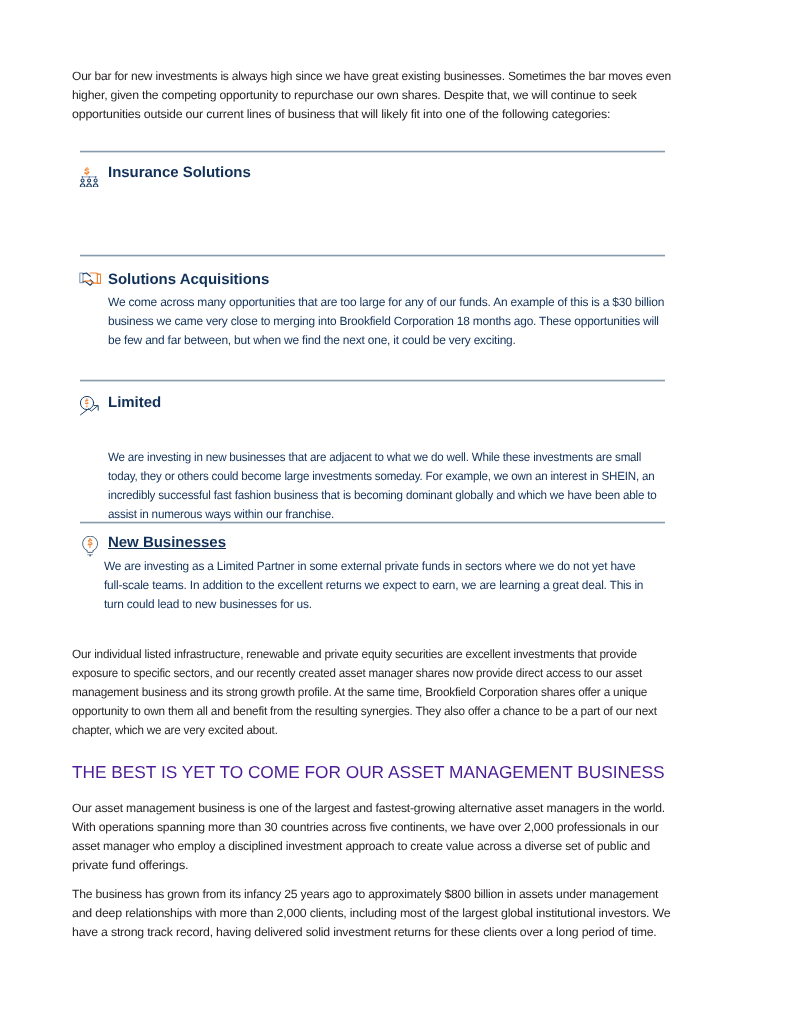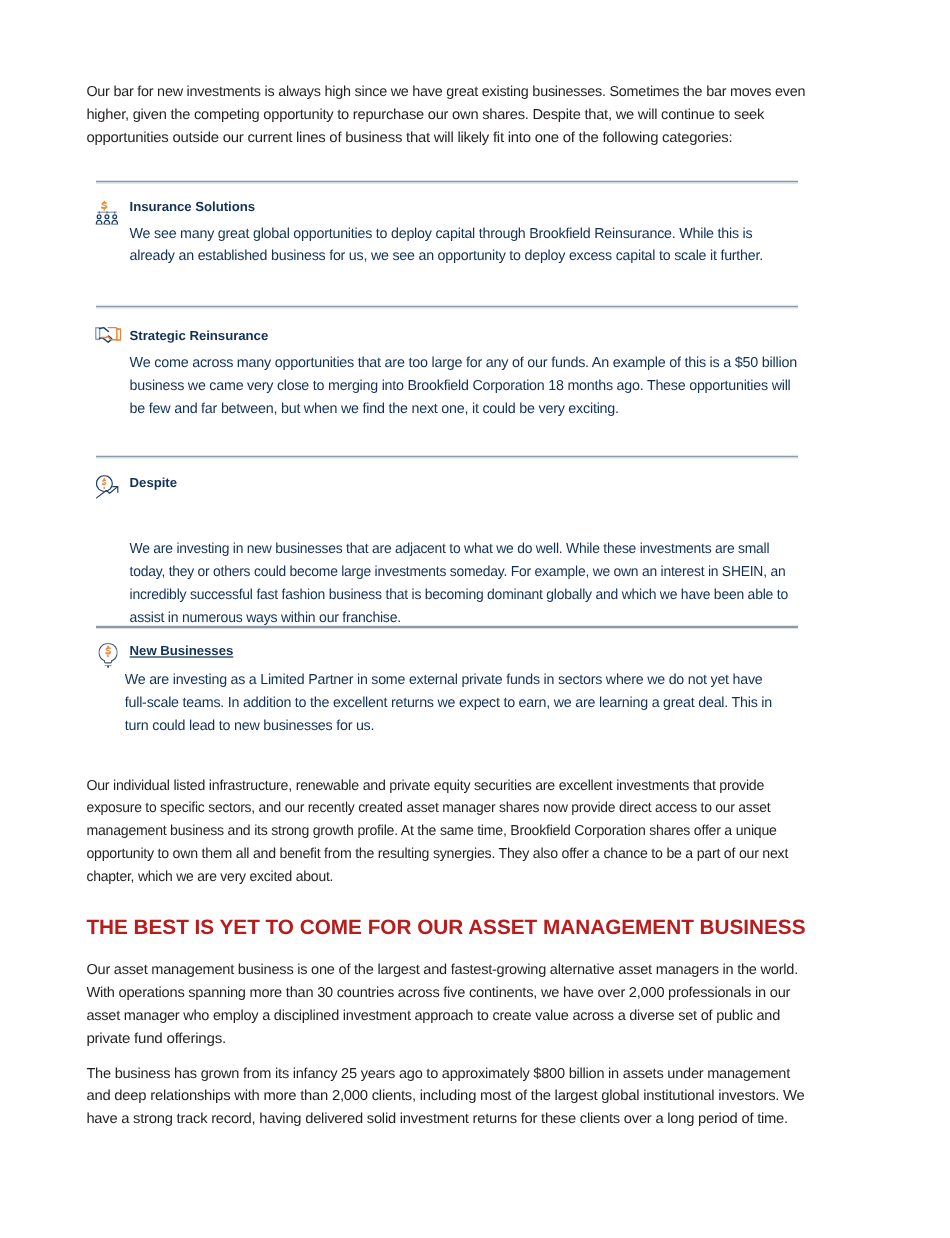--- a/index.html
+++ b/index.html
@@ -10,27 +10,27 @@
        text-rendering:geometricPrecision;}
   .page{position:relative;width:792px;height:1032px;overflow:hidden;
         filter:opacity(1);}
 
   .para{position:absolute;color:#231f20;font-size:12px;line-height:19.05px;
         letter-spacing:-0.2px;white-space:pre;}
 
   .rule{position:absolute;left:80px;width:584.5px;height:3px;
         background:linear-gradient(to bottom,#dfe4e9 0%,#dfe4e9 33%,#8a9aad 34%,#8a9aad 66%,#d2d8df 67%,#d2d8df 100%);}
 
-  .cat-title{position:absolute;color:#123159;font-size:11px;font-weight:bold;
+  .cat-title{position:absolute;color:#123159;font-size:15px;font-weight:bold;
              letter-spacing:-0.03px;line-height:18px;white-space:pre;text-align:right;}
   .cat-body{position:absolute;color:#123159;font-size:12px;line-height:19.05px;
             letter-spacing:-0.2px;white-space:pre;}
 
-  .sect-head{position:absolute;color:#b91c1c;font-size:17.3px;letter-spacing:-0.01px;
-             line-height:22px;font-weight:bold;white-space:pre;}
+  .sect-head{position:absolute;color:#4c1d95;font-size:17.3px;letter-spacing:-0.01px;
+             line-height:22px;font-weight:normal;white-space:pre;}
 
   .ln{display:inline-block;transform-origin:0 50%;white-space:pre;}
   .icon{position:absolute;}
 </style>
 </head>
 <body>
 
 <div class="page">
 
   <div class="para" style="left:72px;top:66.5px;"><span class="ln" style="transform: scaleX(0.99961);">Our bar for new investments is always high since we have great existing businesses. Sometimes the bar moves even</span>
@@ -108,29 +108,27 @@
       <path d="M74 187 h14 v11 a7 7 0 0 1 -14 0 z" fill="#1d3f66"></path>
       <g fill="#f28b3c">
         <path d="M73 20 h13 v18 h-13 z"></path>
         <path d="M73 96 h13 v22 h-13 z"></path>
         <path d="M105 39 c-9,-9 -31,-10 -39,-1 c-9,9 -6,22 6,26 l18,6 c5,1.7 3,6 -3,6.5 c-9,1.2 -18,-1 -24,-4.5 l-7,16 c13,7 33,8 42,1 c11,-7 11,-22 -2,-27 l-19,-7 c-4,-1.4 -3,-5.4 1,-6 c7,-1 14,0.6 19,3.5 z"></path>
       </g>
     </svg>
   </span>
 
   <div class="cat-title" style="left:108px;top:163.6px;">Insurance Solutions</div>
-  <div class="cat-body" style="left:108px;top:185px;"><span class="ln" style="transform: scaleX(0.99232);">We see many great global opportunities to deploy capital through Brookfield Reinsurance. While this is</span>
-<span class="ln" style="transform: scaleX(0.99161);">already an established business for us, we see an opportunity to deploy excess capital to scale it further.</span></div>
 
-  <div class="cat-title" style="left:108px;top:270.6px;">Strategic Reinsurance</div>
-  <div class="cat-body" style="left:108px;top:292.5px;"><span class="ln" style="transform: scaleX(0.9988);">We come across many opportunities that are too large for any of our funds. An example of this is a $50 billion</span>
+  <div class="cat-title" style="left:108px;top:270.6px;">Solutions Acquisitions</div>
+  <div class="cat-body" style="left:108px;top:292.5px;"><span class="ln" style="transform: scaleX(0.9988);">We come across many opportunities that are too large for any of our funds. An example of this is a $30 billion</span>
 <span class="ln" style="transform: scaleX(0.99263);">business we came very close to merging into Brookfield Corporation 18 months ago. These opportunities will</span>
 <span class="ln" style="transform: scaleX(0.99583);">be few and far between, but when we find the next one, it could be very exciting.</span></div>
 
-  <div class="cat-title" style="left:108px;top:393.6px;">Despite</div>
+  <div class="cat-title" style="left:108px;top:393.6px;">Limited</div>
   <div class="cat-body" style="left:108px;top:415.5px;margin-top:32px;"><span class="ln" style="transform: scaleX(0.96541);">We are investing in new businesses that are adjacent to what we do well. While these investments are small</span>
 <span class="ln" style="transform: scaleX(0.96443);">today, they or others could become large investments someday. For example, we own an interest in SHEIN, an</span>
 <span class="ln" style="transform: scaleX(0.96945);">incredibly successful fast fashion business that is becoming dominant globally and which we have been able to</span>
 <span class="ln" style="transform: scaleX(0.97549);">assist in numerous ways within our franchise.</span></div>
 
   <div class="cat-title" style="left:108px;top:533.6px;text-decoration:underline;">New Businesses</div>
   <div class="cat-body" style="left:104px;top:556.5px;"><span class="ln" style="transform: scaleX(0.98908);">We are investing as a Limited Partner in some external private funds in sectors where we do not yet have</span>
 <span class="ln" style="transform: scaleX(0.99276);">full-scale teams. In addition to the excellent returns we expect to earn, we are learning a great deal. This in</span>
 <span class="ln" style="transform: scaleX(0.99347);">turn could lead to new businesses for us.</span></div>
 

